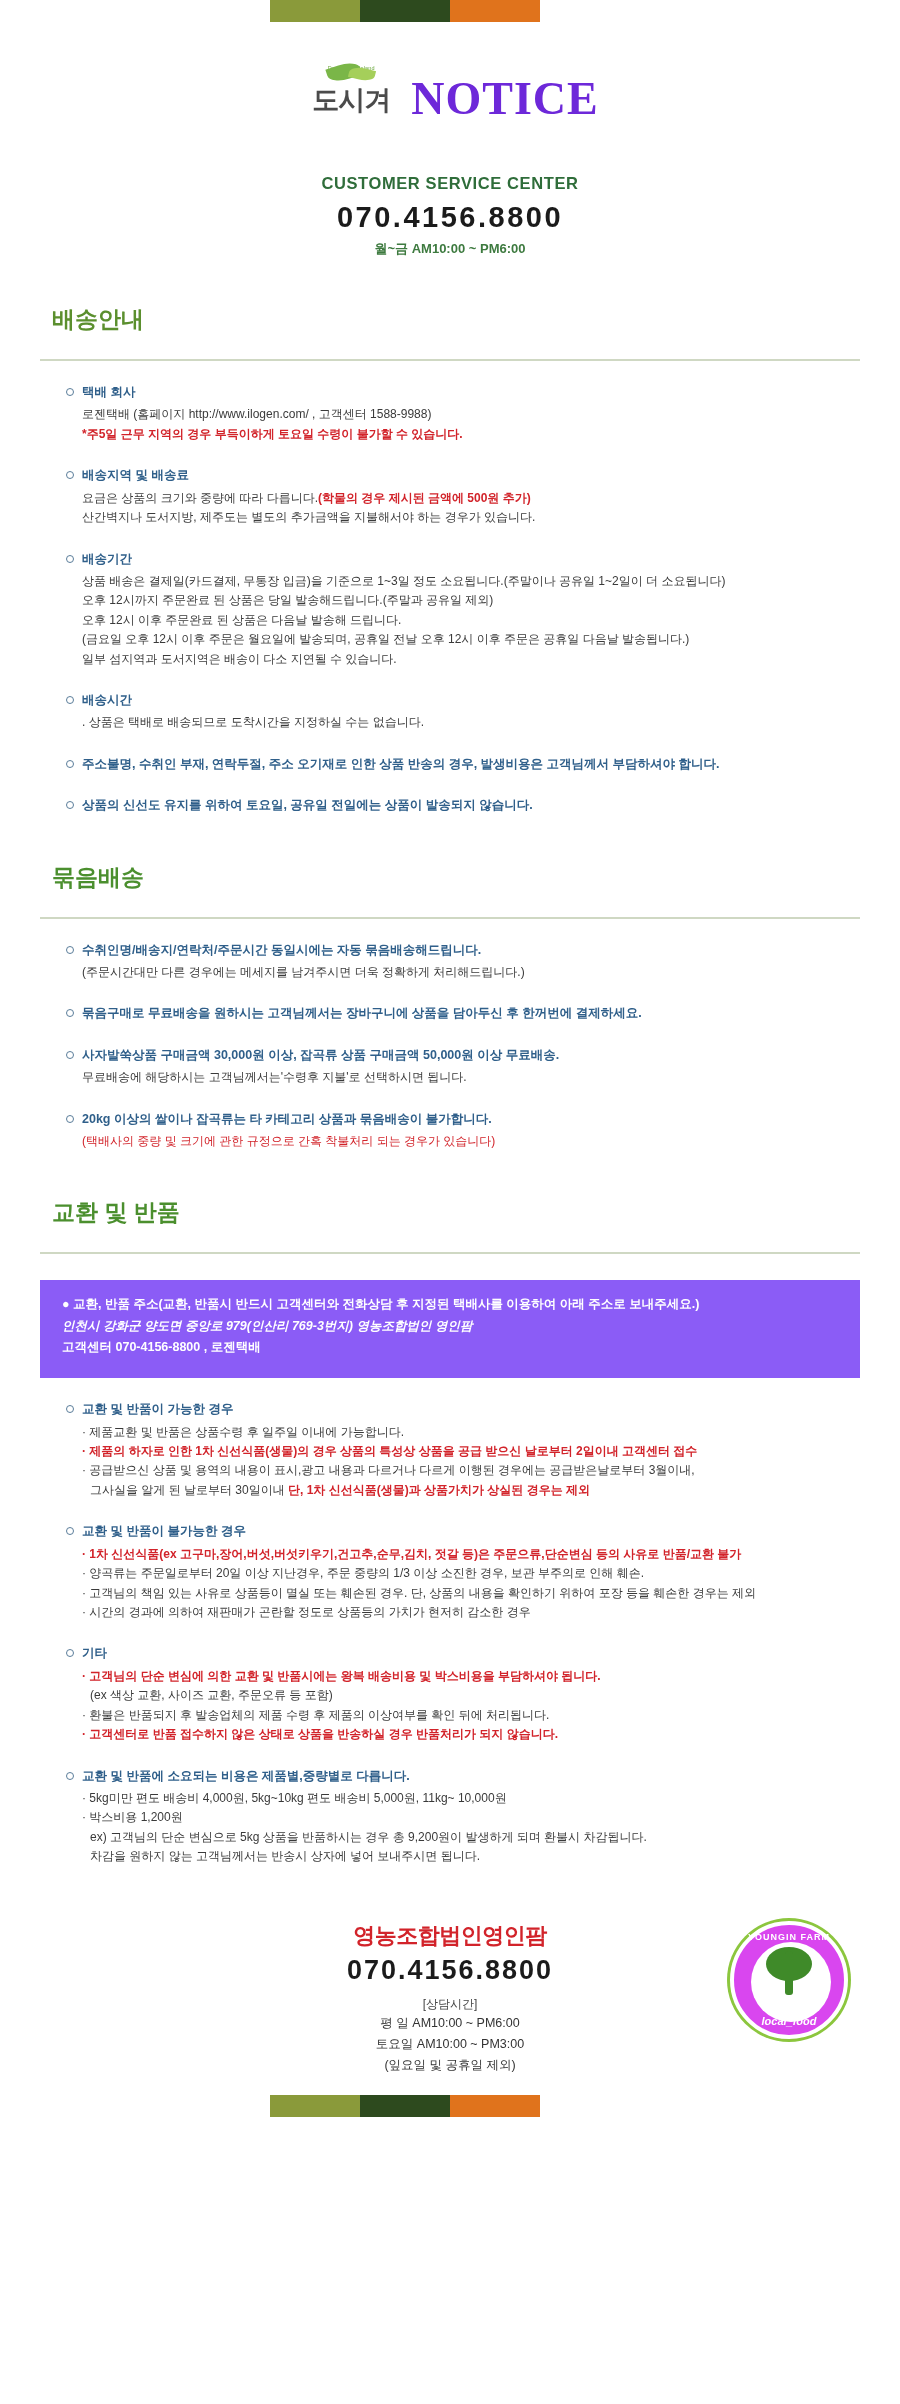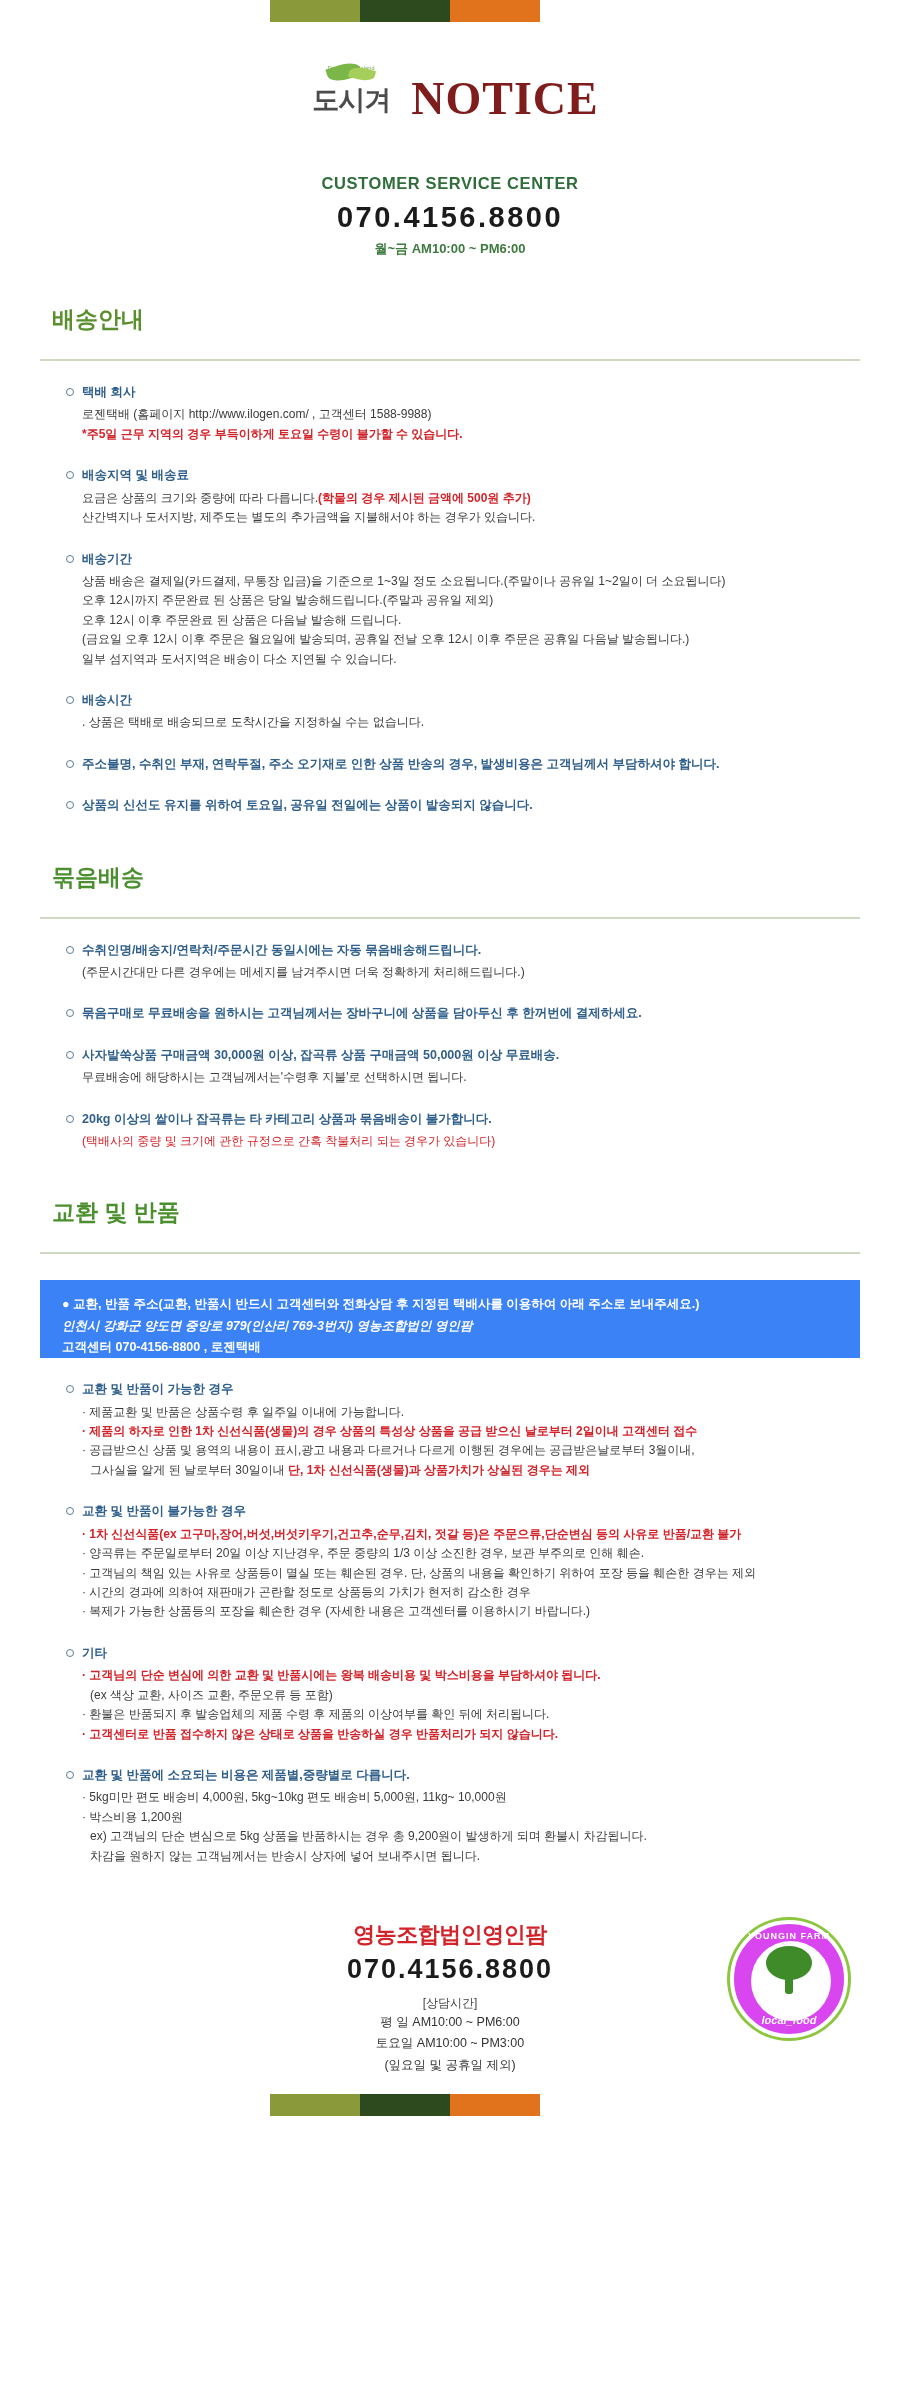--- a/index.html
+++ b/index.html
@@ -33,21 +33,21 @@
     position:absolute; left:0; top:20px; width:100px; text-align:center;
     font-family:"Liberation Serif", serif; font-size:27px; font-weight:bold;
     color:#4b4b4b; letter-spacing:-1px;
   }
   .logo-mark .sub {
     position:absolute; left:0; top:2px; width:100px; text-align:center;
     font-size:5.5px; color:#6aa63b; letter-spacing:0.2px; line-height:1.5;
   }
   .notice-title {
     font-family:"Liberation Serif", serif;
-    font-size:46px; font-weight:bold; color:#7f1d1d; letter-spacing:1px;
+    font-size:46px; font-weight:bold; color:#6d28d9; letter-spacing:1px;
   }
   .cs-center {
     margin-top:40px; font-size:16.5px; font-weight:bold;
     color:#2f6d3a; letter-spacing:0.6px;
   }
   .cs-phone {
     margin-top:8px; font-size:29px; font-weight:bold; color:#1b1b1b;
     letter-spacing:2.5px;
   }
   .cs-hours {
@@ -80,23 +80,23 @@
   }
   .line.ind { padding-left:8px; }
   .line.dot { padding-left:8px; text-indent:-8px; }
   .red { color:#d2232a; }
   .red-b { color:#d2232a; font-weight:bold; }
   .green-b { color:#4b8f2e; font-weight:bold; }
 
   
   .addr-box {
     margin:26px 40px 0 40px;
-    background:#3b82f6;
+    background:#8b5cf6;
     color:#ffffff;
-    padding:14px 22px 0 22px;
+    padding:14px 22px 20px 22px;
   }
   .addr-box .t1 { font-size:12.5px; font-weight:bold; line-height:1.7; }
   .addr-box .t2 { font-size:12.5px; font-weight:bold; line-height:1.7;font-style:italic; }
   .addr-box .t3 { font-size:12.5px; font-weight:bold; line-height:1.7; }
 
   
   .footer { margin-top:48px; padding:0 40px 30px 40px; position:relative; height:180px; }
   .footer-center { text-align:center; padding-top:6px; }
   .f-name { font-size:22px; font-weight:bold; color:#d2232a; letter-spacing:-0.5px; }
   .f-phone { font-size:27px; font-weight:bold; color:#1b1b1b; letter-spacing:2px; margin-top:4px; }
@@ -263,21 +263,20 @@
       </div>
     </div>
 
     <div class="block">
       <div class="head green-b">교환 및 반품이 불가능한 경우</div>
       <div class="lines">
         <div class="line dot red-b">· 1차 신선식품(ex 고구마,장어,버섯,버섯키우기,건고추,순무,김치, 젓갈 등)은 주문으류,단순변심 등의 사유로 반품/교환 불가</div>
         <div class="line dot">· 양곡류는 주문일로부터 20일 이상 지난경우, 주문 중량의 1/3 이상 소진한 경우, 보관 부주의로 인해 훼손.</div>
         <div class="line dot">· 고객님의 책임 있는 사유로 상품등이 멸실 또는 훼손된 경우. 단, 상품의 내용을 확인하기 위하여 포장 등을 훼손한 경우는 제외</div>
         <div class="line dot">· 시간의 경과에 의하여 재판매가 곤란할 정도로 상품등의 가치가 현저히 감소한 경우</div>
-        <div class="line dot">· 복제가 가능한 상품등의 포장을 훼손한 경우 (자세한 내용은 고객센터를 이용하시기 바랍니다.)</div>
       </div>
     </div>
 
     <div class="block">
       <div class="head green-b">기타</div>
       <div class="lines">
         <div class="line dot red-b">· 고객님의 단순 변심에 의한 교환 및 반품시에는 왕복 배송비용 및 박스비용을 부담하셔야 됩니다.</div>
         <div class="line ind">(ex 색상 교환, 사이즈 교환, 주문오류 등 포함)</div>
         <div class="line dot">· 환불은 반품되지 후 발송업체의 제품 수령 후 제품의 이상여부를 확인 뒤에 처리됩니다.</div>
         <div class="line dot red-b">· 고객센터로 반품 접수하지 않은 상태로 상품을 반송하실 경우 반품처리가 되지 않습니다.</div>

